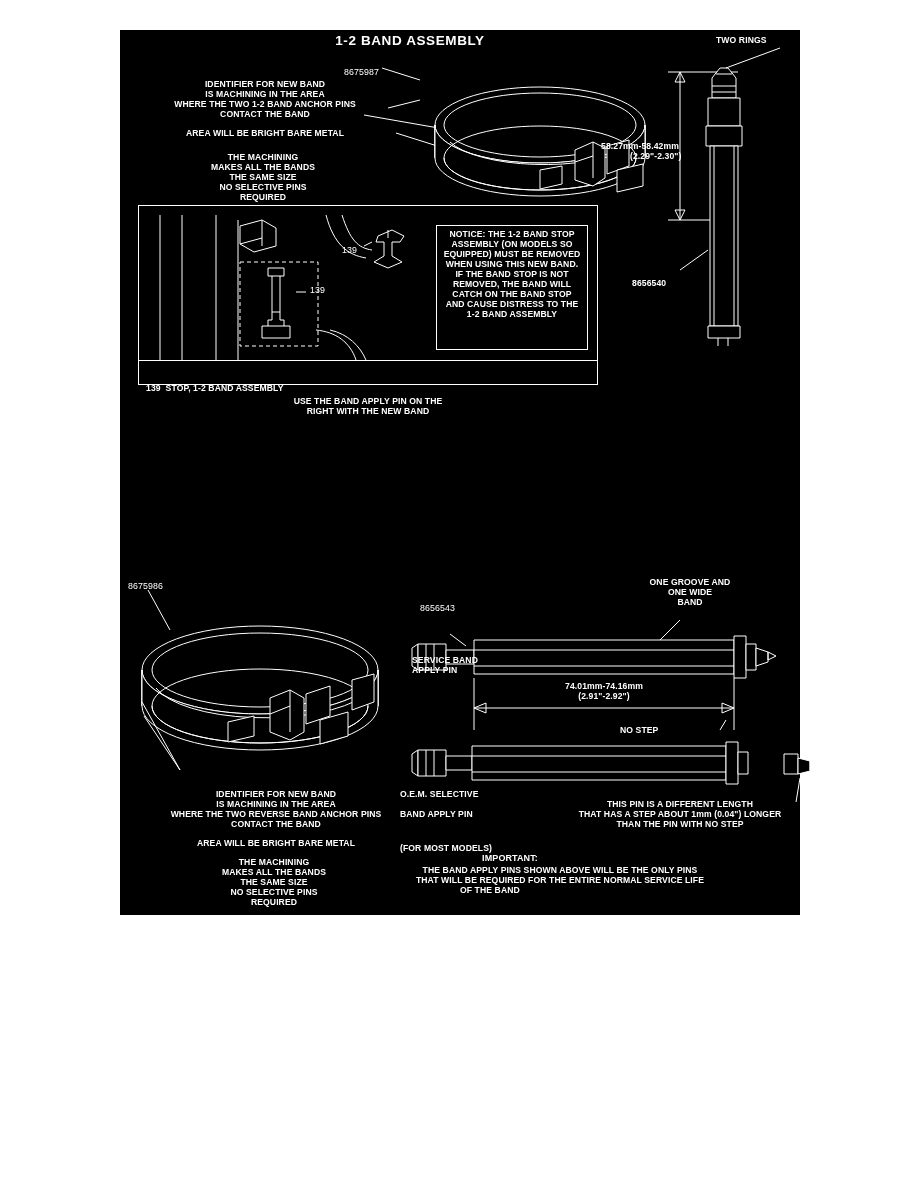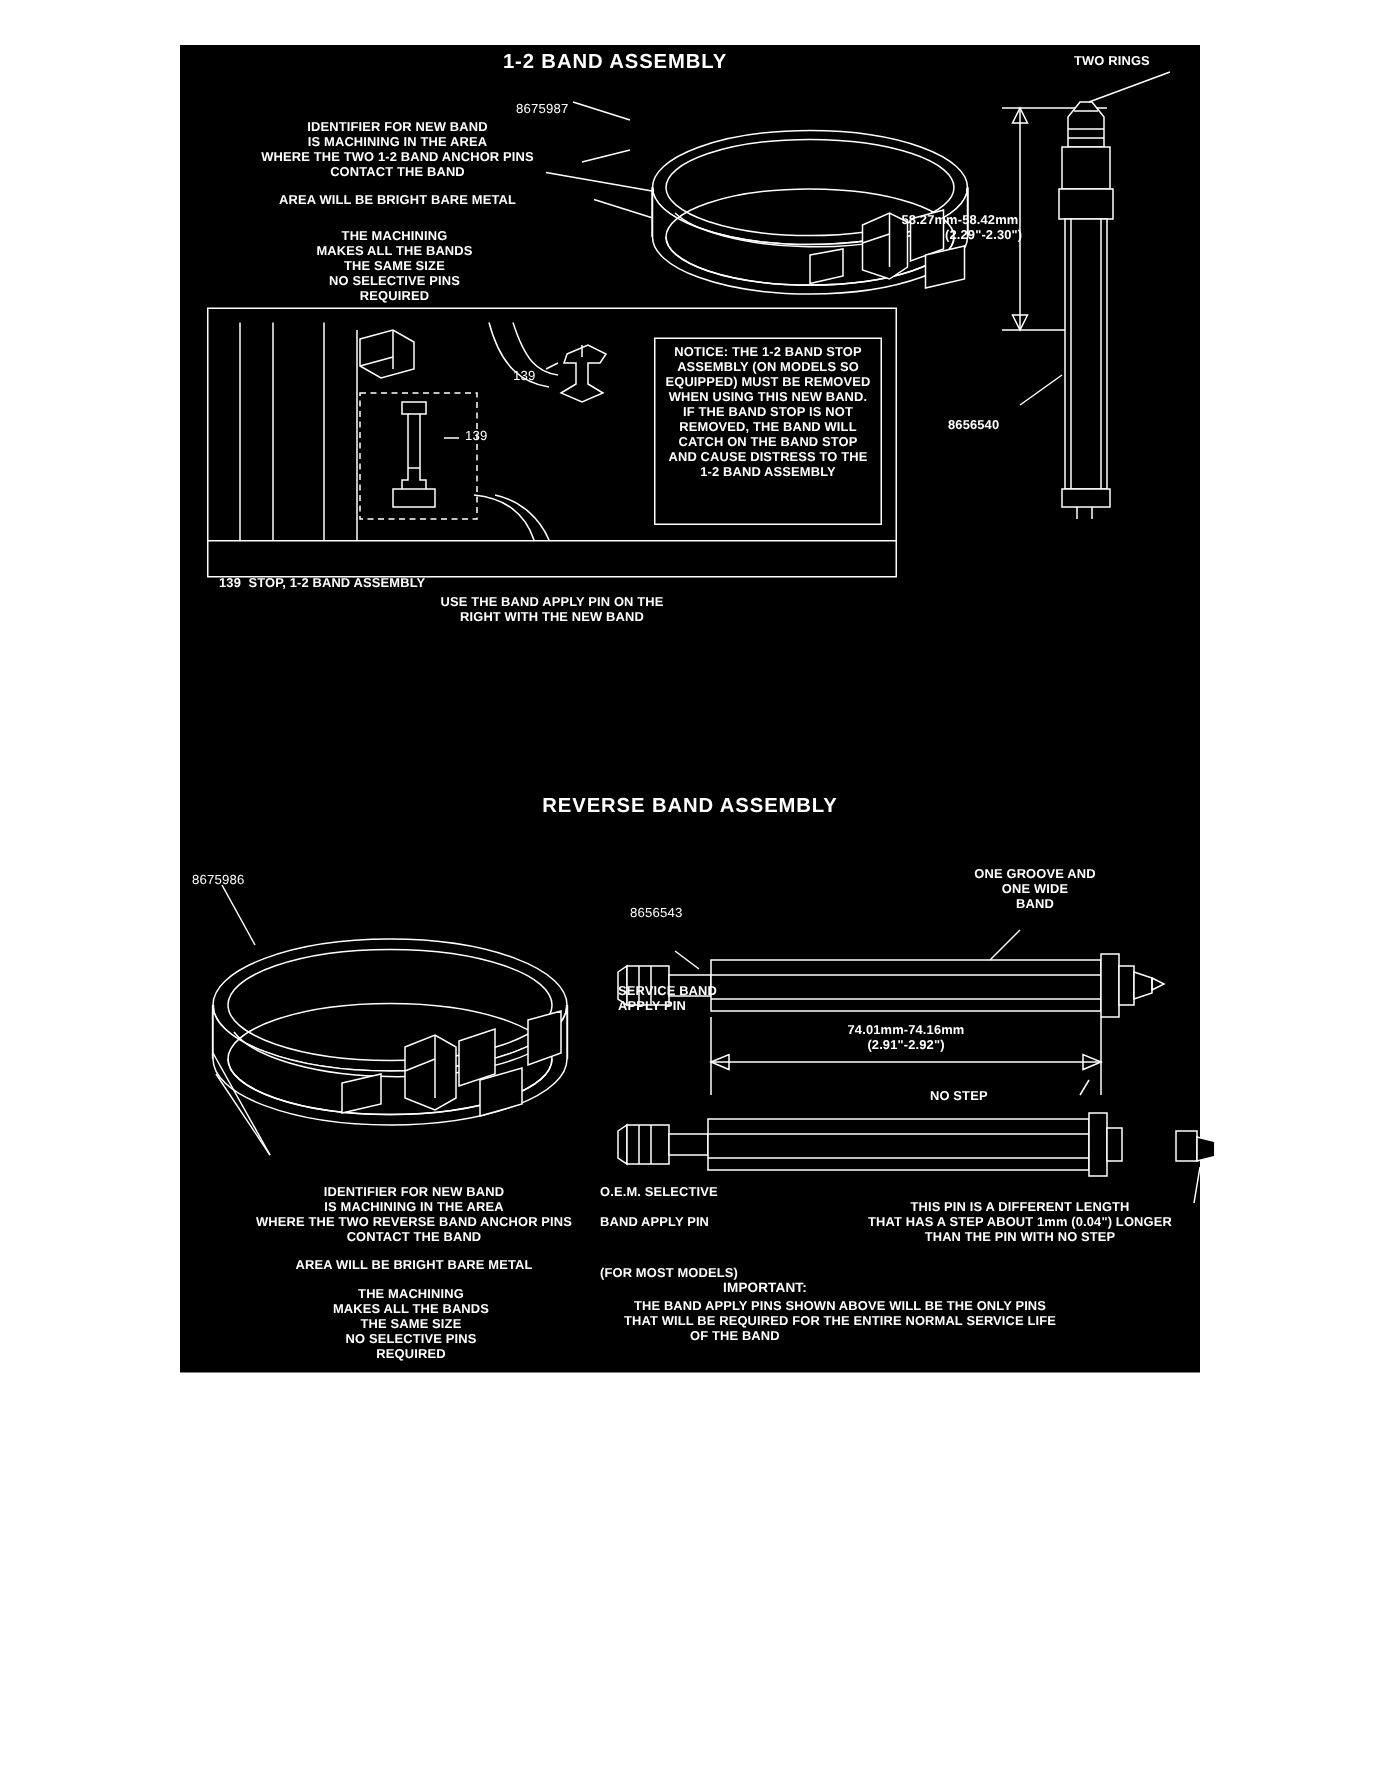--- a/index.html
+++ b/index.html
@@ -183,21 +183,20 @@
     <div class="t lbl c" style="left:320px; top:260px; width:144px;">CATCH ON THE BAND STOP</div>
     <div class="t lbl c" style="left:320px; top:270px; width:144px;">AND CAUSE DISTRESS TO THE</div>
     <div class="t lbl c" style="left:320px; top:280px; width:144px;">1-2 BAND ASSEMBLY</div>
 
     <div class="hline" style="left:18px; top:330px; width:460px;"></div>
     <div class="t lbl l" style="left:26px; top:354px;">139  STOP, 1-2 BAND ASSEMBLY</div>
 
     <div class="t lbl c" style="left:118px; top:367px; width:260px;">USE THE BAND APPLY PIN ON THE</div>
     <div class="t lbl c" style="left:118px; top:377px; width:260px;">RIGHT WITH THE NEW BAND</div>
 
-    <div class="t title c" style="left:150px; top:500px; width:380px;">REVERSE BAND ASSEMBLY</div>
 
     <div class="t num l" style="left:8px; top:552px;">8675986</div>
 
     <svg width="680" height="885">
 
       <ellipse class="stf" cx="140" cy="640" rx="118" ry="44"></ellipse>
       <ellipse class="st" cx="140" cy="640" rx="108" ry="37"></ellipse>
       <path class="st2" d="M22,640 L22,676"></path>
       <path class="st2" d="M258,640 L258,676"></path>
       <path class="stf" d="M22,676 a118,44 0 0 0 236,0 l0,-36 a118,44 0 0 1 -236,0 z"></path>

